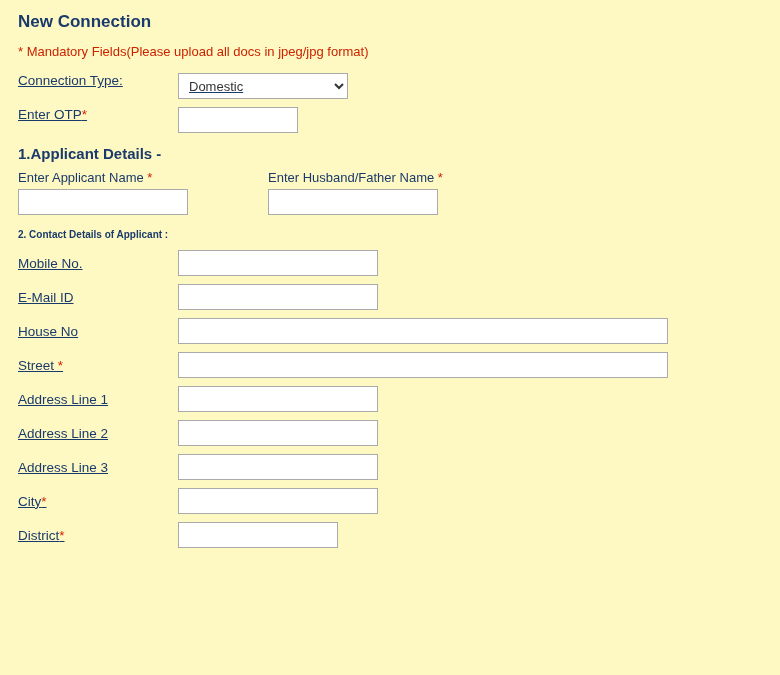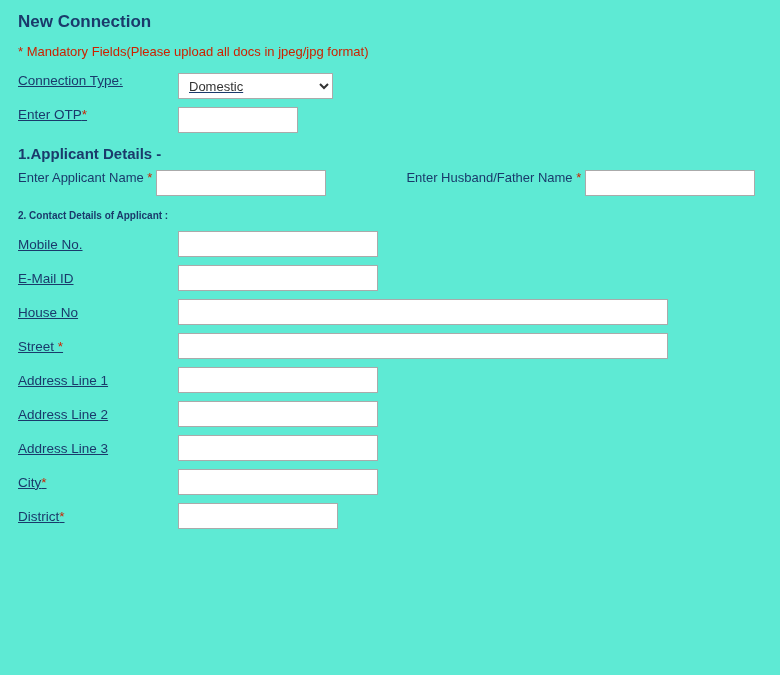--- a/index.html
+++ b/index.html
@@ -11,21 +11,21 @@
     body {
       background-color: #d6d6d6;
       font-family: Arial, sans-serif;
       font-size: 14px;
       color: #1a3a6b;
       width: 780px;
       min-height: 675px;
     }
 
     .container {
-      background-color: #5eead4;
+      background-color: #fef9c3;
       padding: 12px 18px;
       width: 780px;
       min-height: 675px;
     }
 
     .page-title {
       font-size: 17px;
       font-weight: bold;
       color: #1a3a6b;
       margin-bottom: 12px;
@@ -53,21 +53,21 @@
     select, input[type="text"] {
       border: 1px solid #aaa;
       background: #fff;
       padding: 3px 6px;
       font-size: 13px;
       color: #333;
       height: 26px;
     }
 
     select {
-      width: 155px;
+      width: 170px;
       cursor: pointer;
     }
 
     .otp-input {
       width: 120px;
     }
 
     .section-title {
       font-size: 15px;
       font-weight: bold;
@@ -77,21 +77,21 @@
 
     .applicant-row {
       display: flex;
       align-items: flex-start;
       margin-bottom: 10px;
       gap: 0;
     }
 
     .applicant-col {
       display: flex;
-      flex-direction: row;
+      flex-direction: column;
       gap: 4px;
     }
 
     .applicant-col:first-child {
       margin-right: 80px;
     }
 
     .applicant-col label {
       font-size: 13px;
       color: #1a3a6b;

